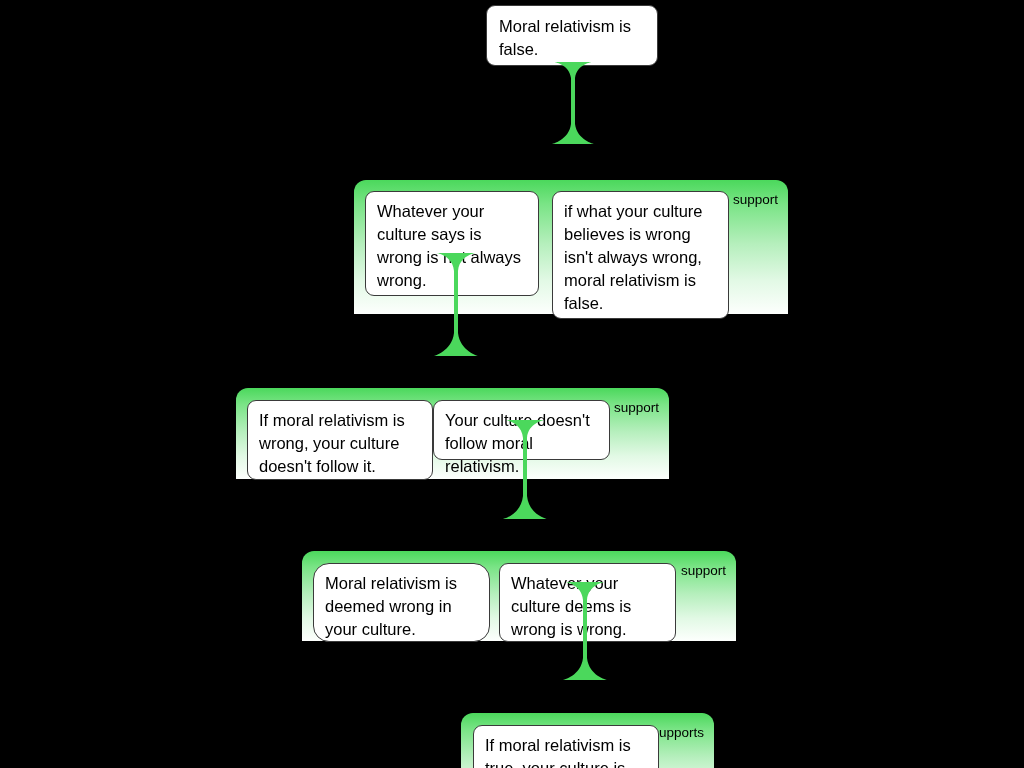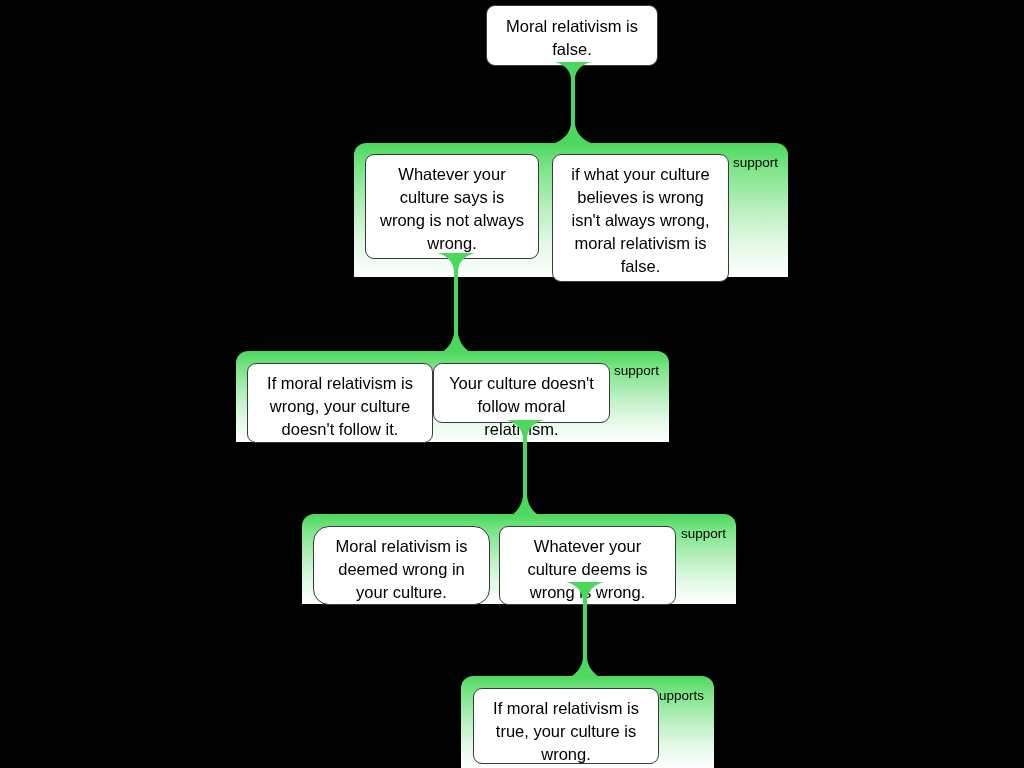--- a/index.html
+++ b/index.html
@@ -8,21 +8,20 @@
     padding: 0;
     background: #000000;
   }
   #canvas {
     position: relative;
     width: 1024px;
     height: 768px;
     background: #000000;
     overflow: hidden;
     font-family: "Liberation Sans", "DejaVu Sans", sans-serif;
-    text-align: center;
   }
 
   
   .root-box {
     position: absolute;
     background: #ffffff;
     border: 1.5px solid #3a3a3a;
     border-radius: 9px;
     box-sizing: border-box;
     padding: 9px 12px 8px 12px;
@@ -33,20 +32,21 @@
 
   
   .group {
     position: absolute;
     box-sizing: border-box;
     background: linear-gradient(to bottom, #4bd85c 0%, #7ae486 18%, #b6efbd 48%, #e2f9e5 75%, #fdfffd 100%);
     border-top-left-radius: 12px;
     border-top-right-radius: 12px;
     border-bottom-left-radius: 0px;
     border-bottom-right-radius: 0px;
+    margin-top: 37px;
   }
   .group-label {
     position: absolute;
     top: 12px;
     right: 10px;
     font-size: 13.5px;
     color: #000000;
     line-height: 15px;
     white-space: nowrap;
   }

